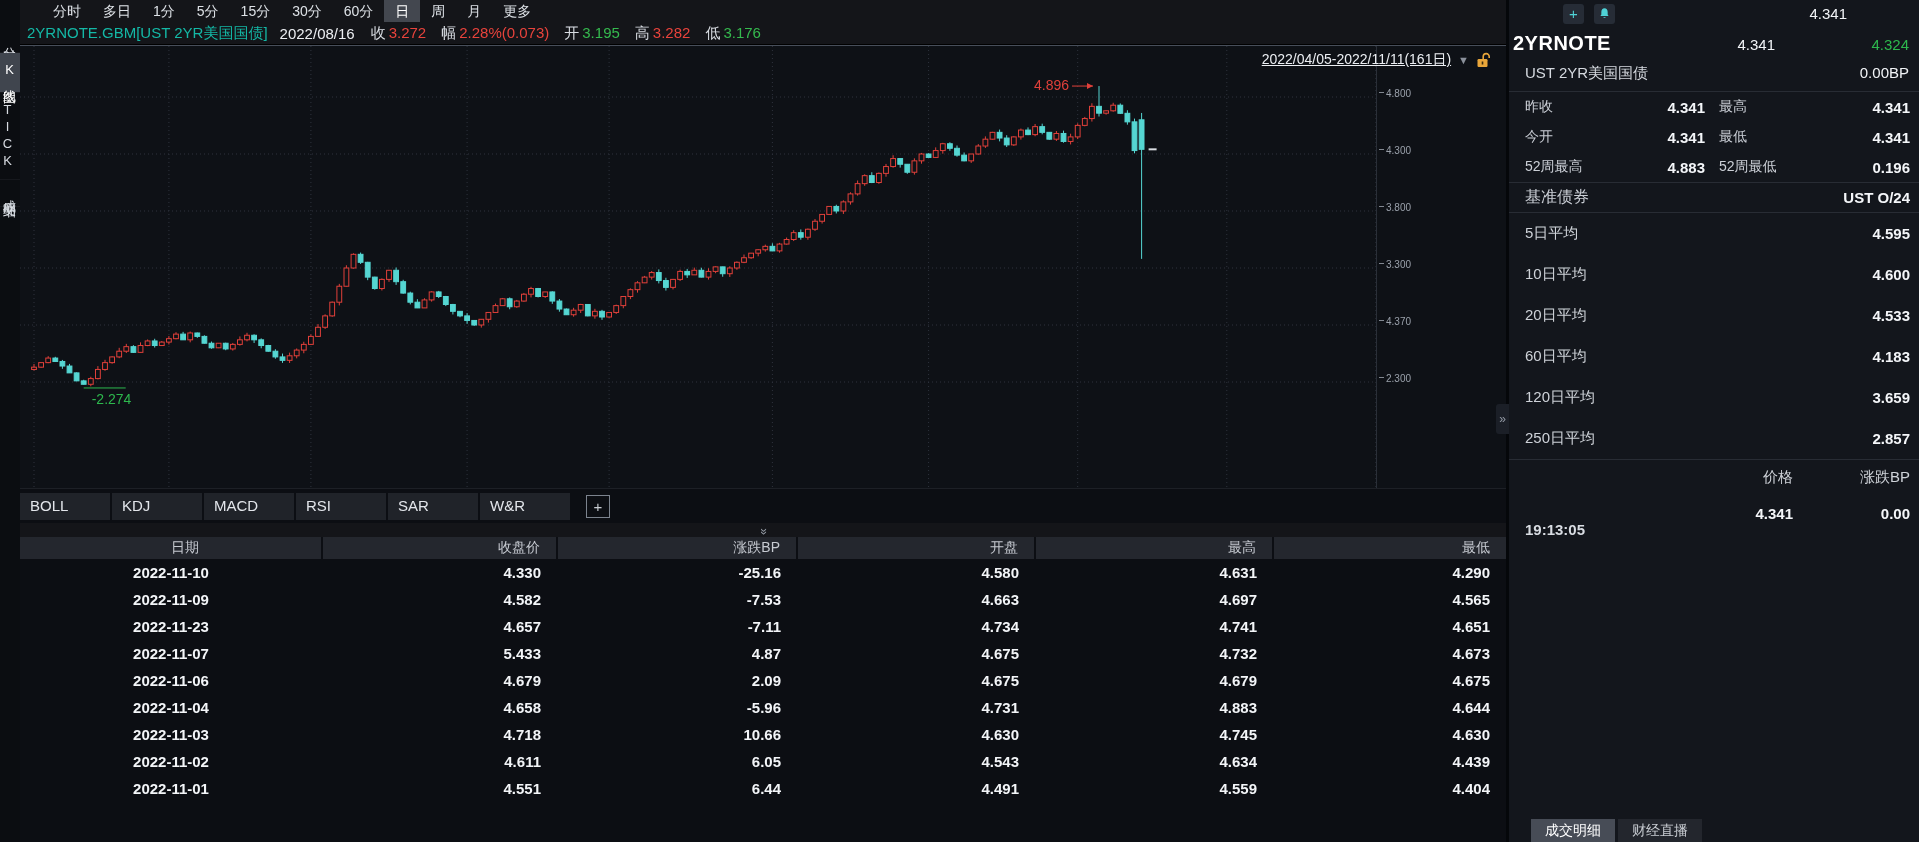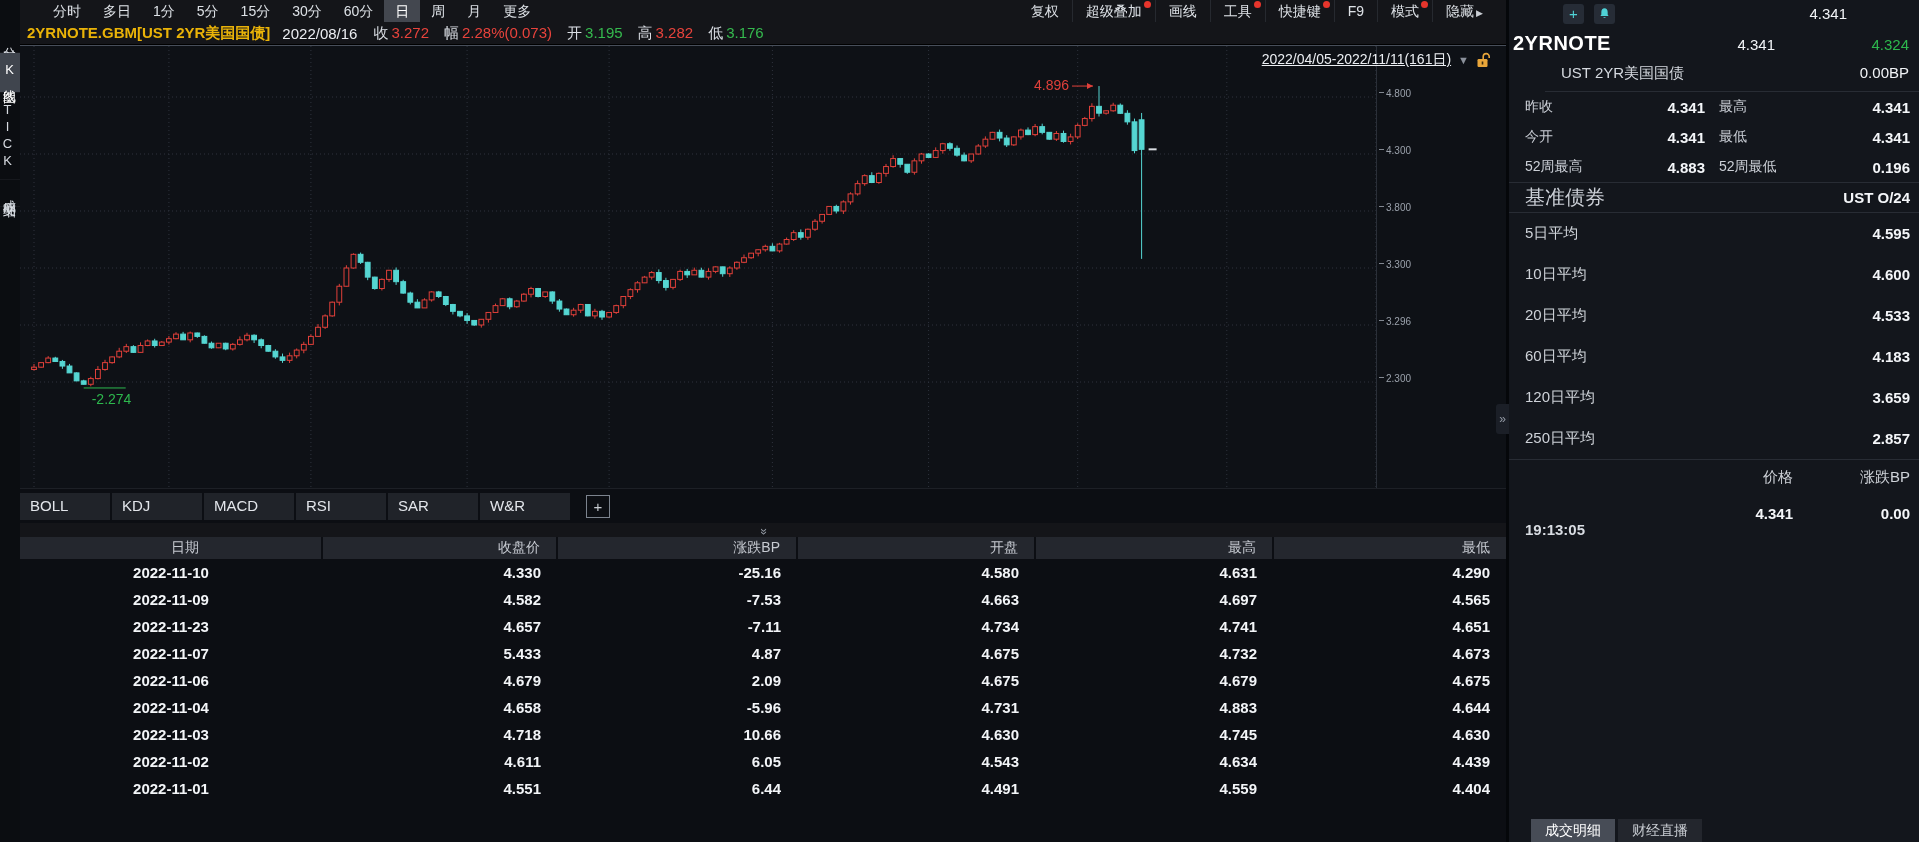--- a/index.html
+++ b/index.html
@@ -18,21 +18,21 @@
   .ptabs { display:flex; margin-left:22px; }
   .ptab { padding:0 11px; height:22px; line-height:22px; white-space:nowrap; }
   .ptab.sel { background:#43474f; color:#fff; }
   .rbtns { margin-left:auto; display:flex; margin-right:10px; }
   .rbtn { position:relative; padding:0 13px; height:22px; line-height:22px; border-left:1px solid #26292f; white-space:nowrap; }
   .rbtn:first-child { border-left:none; }
   .dot { position:absolute; top:1px; right:4px; width:7px; height:7px; border-radius:50%; background:#e6352c; }
   .arr { font-style:normal; font-size:9px; color:#c9cdd3; margin-left:2px; }
 
   .ibar { height:23px; background:#141519; display:flex; align-items:center; font-size:15px; border-bottom:1px solid #000; }
-  .isym { font-weight:bold; color:#eab308; margin:0 12px 0 7px; white-space:nowrap; }
+  .isym { font-weight:normal; color:#14b8a6; margin:0 12px 0 7px; white-space:nowrap; }
   .idate { color:#eceef2; margin-right:16px; }
   .ifield { margin-right:15px; white-space:nowrap; }
   .ilab { color:#d9dde3; margin-right:3px; }
   .red { color:#e8433c; } .green { color:#35b94e; }
 
   
   .chartwrap { position:relative; height:443px; background:#0e1116; border-top:1px solid #474e5a; }
   #kchart { position:absolute; left:0; top:0; }
   .yaxis { position:absolute; left:1356px; top:0; width:130px; height:100%; border-left:1px solid #2a2f38; }
   .ylab { position:absolute; left:2px; font-size:10px; color:#9aa1ab; white-space:nowrap; }
@@ -65,27 +65,27 @@
   
   .rpanel { position:relative; width:413px; background:#13161c; border-left:3px solid #05070a; display:flex; flex-direction:column; font-size:15px; }
   .collapser { position:absolute; left:-13px; top:404px; width:13px; height:30px; background:#1b1f27; border-radius:3px 0 0 3px; color:#939aa5; font-size:12px; text-align:center; line-height:30px; z-index:6; }
   .rtop { position:relative; height:27px; }
   .icsq { position:absolute; top:4px; width:21px; height:20px; background:#262c36; border-radius:3px; text-align:center; line-height:19px; color:#4fd2d6; font-size:15px; }
   .rtopprice { position:absolute; right:72px; top:5px; color:#f2f4f7; font-size:15px; }
   .symrow { display:grid; grid-template-columns:150px 112px 1fr; align-items:baseline; padding:5px 10px 0 4px; }
   .rsym { font-size:20px; font-weight:bold; color:#fff; letter-spacing:.5px; }
   .rprice { text-align:right; color:#f2f4f7; }
   .rchg { text-align:right; color:#2db84d; }
-  .namerow { display:flex; justify-content:space-between; padding:9px 10px 8px 16px; border-bottom:1px solid #282c34;margin-left:36px; }
+  .namerow { display:flex; justify-content:space-between; padding:9px 10px 8px 16px; border-bottom:1px solid #282c34; }
   .rname { color:#d6dae0; } .rbp { color:#f2f4f7; }
   .statrow { display:grid; grid-template-columns:76px 104px 14px 92px auto; align-items:center; height:30px; padding:0 9px 0 16px; }
   .statrow .l { color:#cbcfd6; font-size:14px; }
   .statrow .v { text-align:right; color:#f4f6f9; font-weight:bold; }
   .benchrow { display:flex; justify-content:space-between; align-items:center; height:31px; padding:0 9px 0 16px; border-top:1px solid #282c34; border-bottom:1px solid #282c34; }
-  .benchrow .l { color:#cbcfd6; font-size:20px; }
+  .benchrow .l { color:#cbcfd6; font-size:16px; }
   .benchrow .v { color:#f4f6f9; font-weight:bold; }
   .avgrow { display:flex; justify-content:space-between; align-items:center; height:41px; padding:0 9px 0 16px; }
   .avgrow .l { color:#ced2d8; }
   .avgrow .v { color:#f4f6f9; font-weight:bold; }
   .tickwrap { border-top:1px solid #282c34; padding-top:6px; }
   .tickhead, .tickrow { display:grid; grid-template-columns:150px 118px auto; padding:0 9px 0 16px; height:23px; align-items:center; }
   .tickhead span { color:#ced2d8; text-align:right; }
   .tickrow .t { color:#d8dce2; text-align:left;margin-top:32px; }
   .tickrow span { color:#f4f6f9; font-weight:bold; text-align:right; }
   .rspace { flex:1; }
@@ -112,30 +112,20 @@
           <div class="ptab">多日</div>
           <div class="ptab">1分</div>
           <div class="ptab">5分</div>
           <div class="ptab">15分</div>
           <div class="ptab">30分</div>
           <div class="ptab">60分</div>
           <div class="ptab sel">日</div>
           <div class="ptab">周</div>
           <div class="ptab">月</div>
           <div class="ptab">更多</div>
-        </div>
-      <div class="rbtns" id="rbtns">
-          <div class="rbtn">复权</div>
-          <div class="rbtn">超级叠加<i class="dot"></i></div>
-          <div class="rbtn">画线</div>
-          <div class="rbtn">工具<i class="dot"></i></div>
-          <div class="rbtn">快捷键<i class="dot"></i></div>
-          <div class="rbtn">F9</div>
-          <div class="rbtn">模式<i class="dot"></i></div>
-          <div class="rbtn">隐藏<i class="arr">▶</i></div>
         </div>
     </div>
 
     <div class="ibar">
       <span class="isym">2YRNOTE.GBM[UST 2YR美国国债]</span>
       <span class="idate">2022/08/16</span>
       <span id="ifields" style="display:flex">
           <span class="ifield"><span class="ilab">收</span><span class="ival red">3.272</span></span>
           <span class="ifield"><span class="ilab">幅</span><span class="ival red">2.28%(0.073)</span></span>
           <span class="ifield"><span class="ilab">开</span><span class="ival green">3.195</span></span>
@@ -490,21 +480,21 @@
           <path d="M 1073 40.05599999999999 l -6 -3 v 6 Z" fill="#e0403a"></path>
           <line x1="63.699999999999996" x2="105.69999999999999" y1="341.964" y2="341.964" stroke="#2db84d" stroke-width="1"></line>
           <text x="71.69999999999999" y="357.964" fill="#2db84d" font-size="14" font-family="Liberation Sans, DejaVu Sans, sans-serif">-2.274</text>
           <line x1="1128.6" x2="1136.6" y1="103.32599999999996" y2="103.32599999999996" stroke="#d9dde2" stroke-width="2"></line>
         </svg>
       <div class="yaxis" id="yaxis">
           <div class="ylab" style="top: 42px;">4.800</div>
           <div class="ylab" style="top: 99px;">4.300</div>
           <div class="ylab" style="top: 156px;">3.800</div>
           <div class="ylab" style="top: 213px;">3.300</div>
-          <div class="ylab" style="top: 270px;">3.296</div>
+          <div class="ylab" style="top: 270px;">4.370</div>
           <div class="ylab" style="top: 327px;">2.300</div>
         </div>
     </div>
 
 
     <div class="indrow">
       <span id="indtabs" style="display:flex">
           <div class="itab">BOLL</div>
           <div class="itab">KDJ</div>
           <div class="itab">MACD</div>

